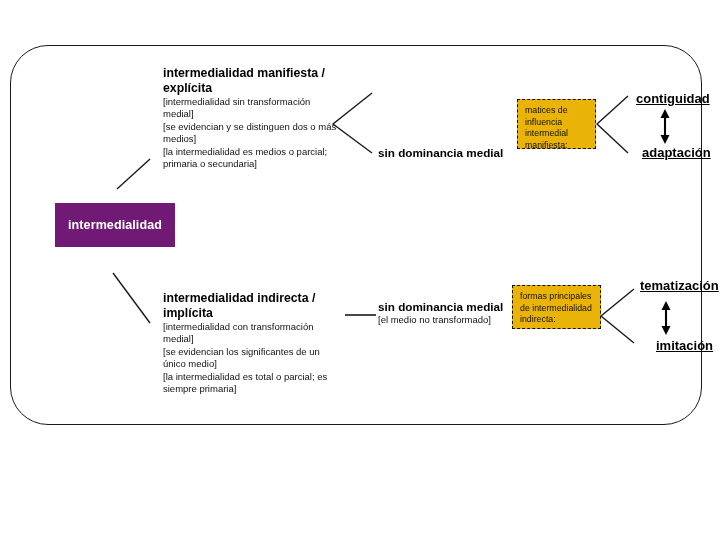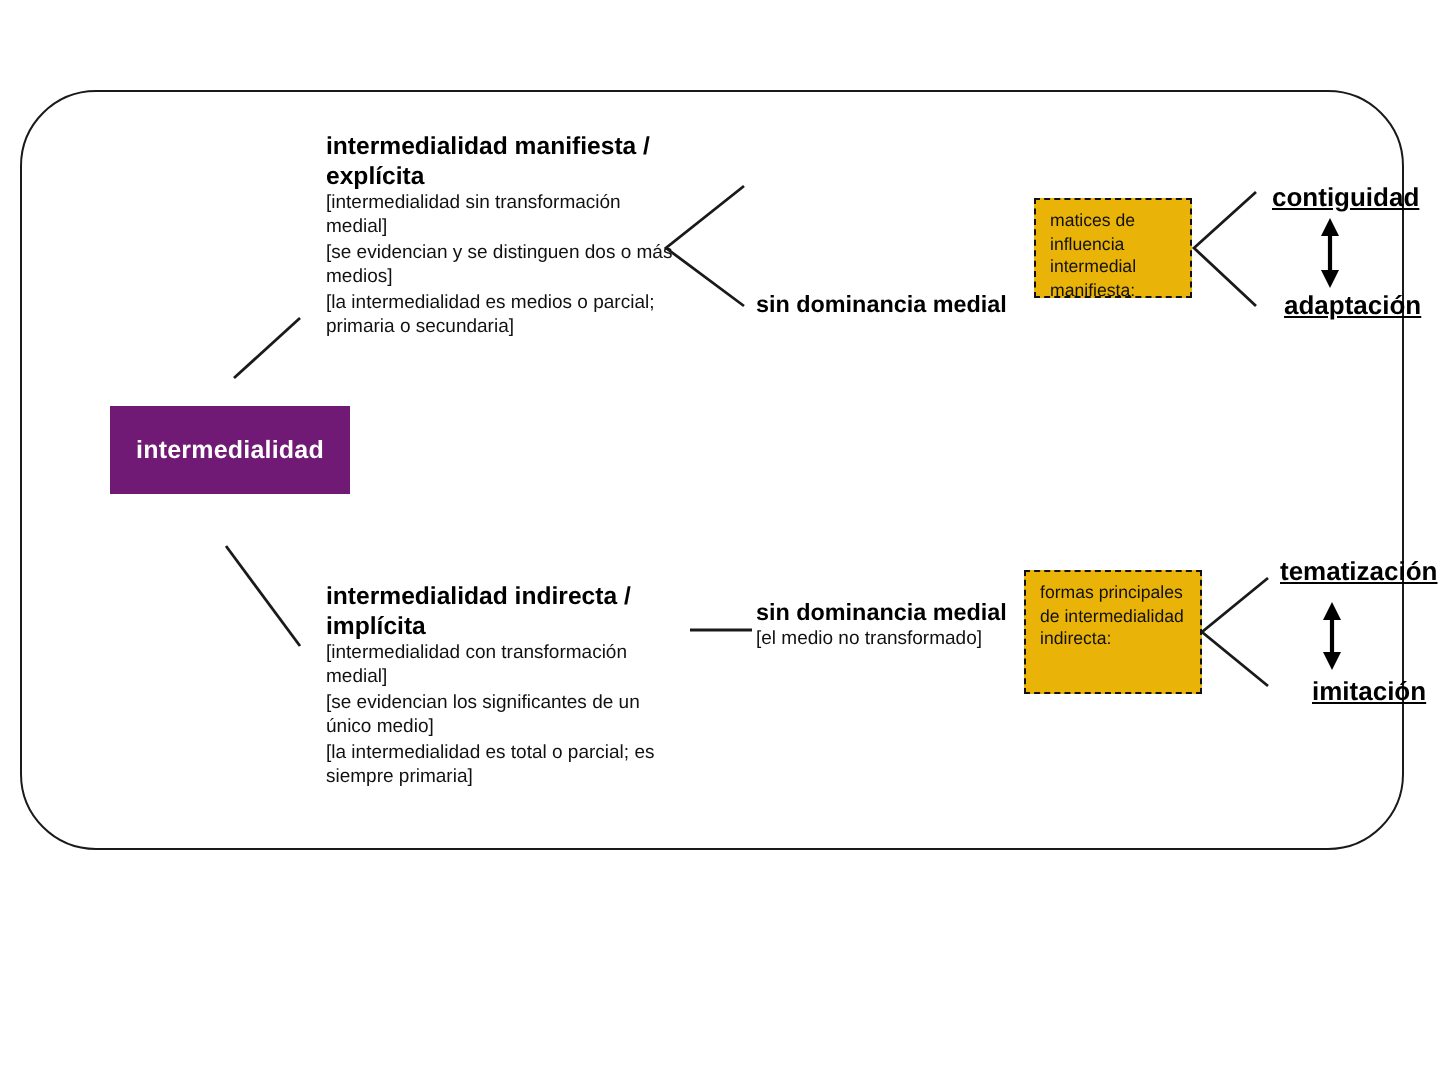--- a/index.html
+++ b/index.html
@@ -98,21 +98,21 @@
   .dashed-box {
     border: 1.2px dashed #111111;
     box-sizing: border-box;
     font-size: 8.8px;
     line-height: 11.6px;
     color: #111111;
     padding: 5px 6px 4px 7px;
     background: #eab308;
   }
   #dashed-manifiesta { left: 517px; top: 99px; width: 79px; height: 50px; }
-  #dashed-indirecta  { left: 512px; top: 285px; width: 89px; height: 62px; }
+  #dashed-indirecta  { left: 512px; top: 285px; width: 89px; height: 44px; }
 
   
   .leaf-label {
     font-size: 13px;
     font-weight: bold;
     color: #000000;
     text-decoration: underline;
   }
   #leaf-contiguidad { left: 636px; top: 91px; }
   #leaf-adaptacion  { left: 642px; top: 145px; }

